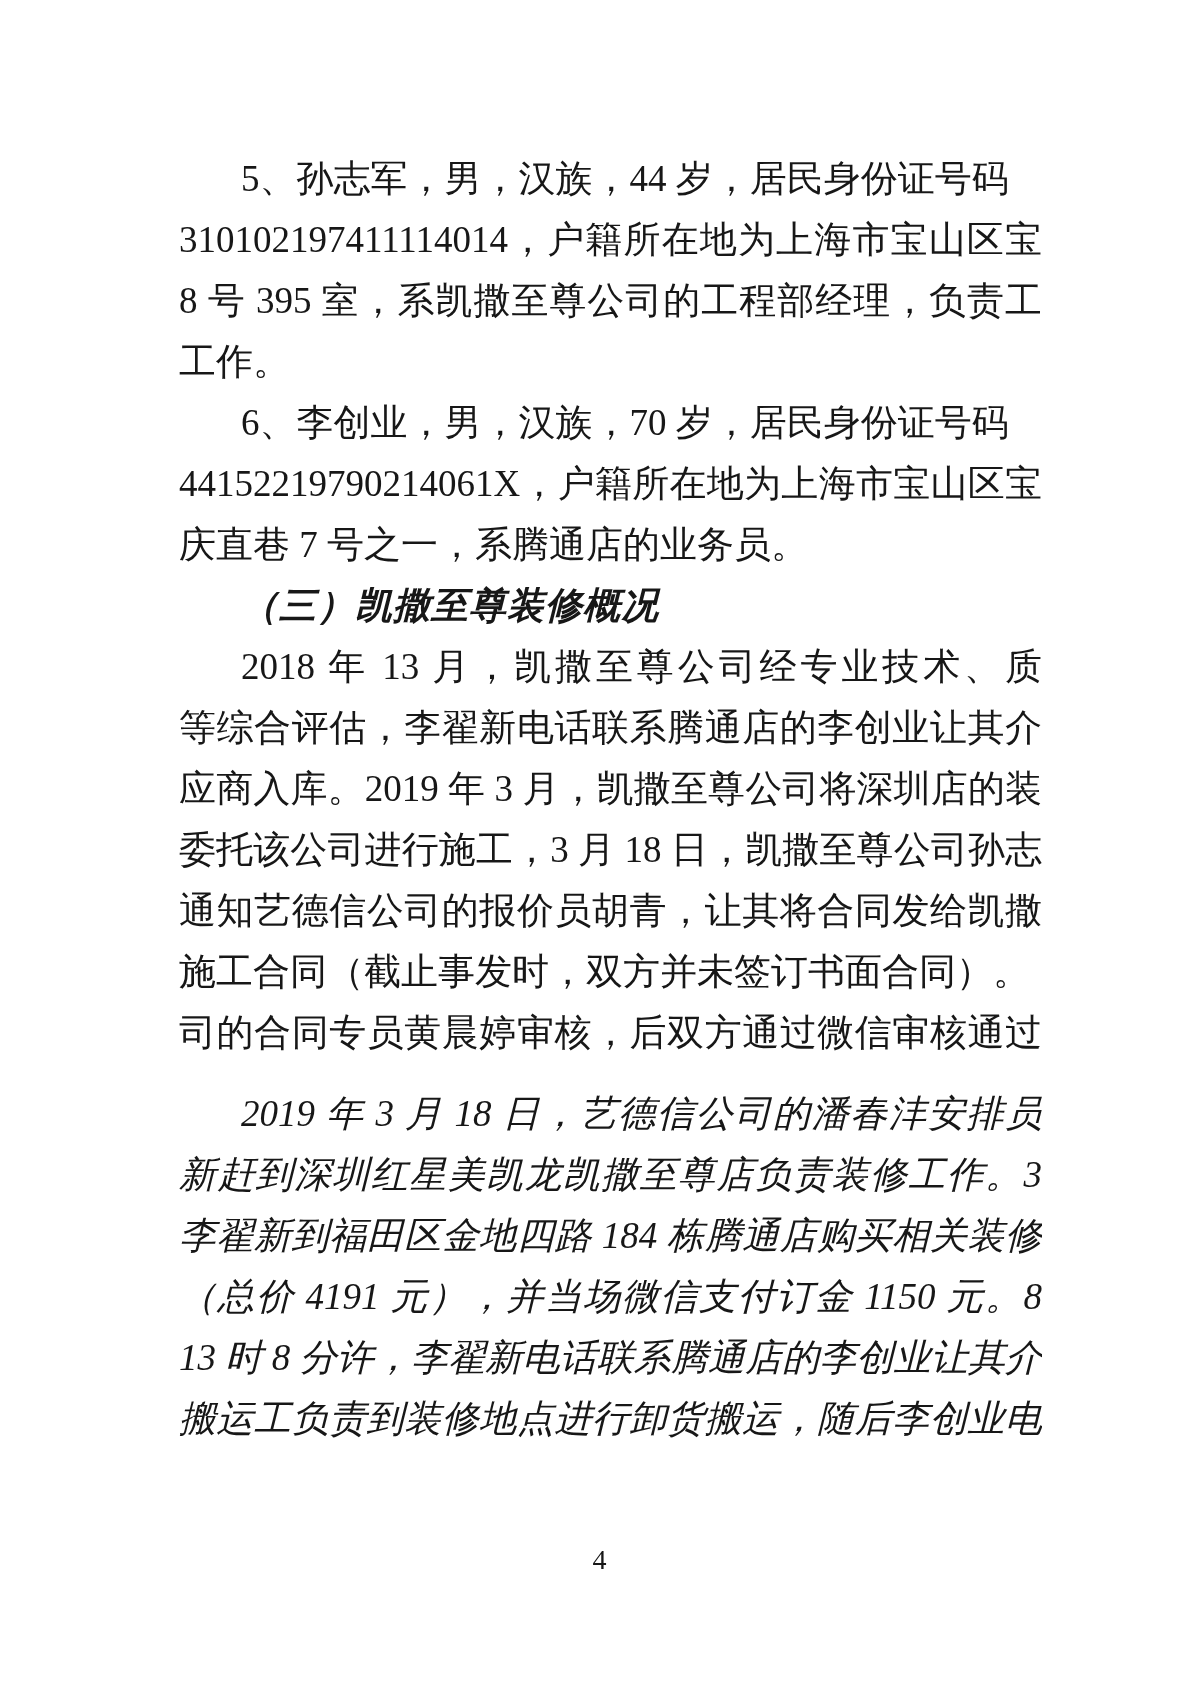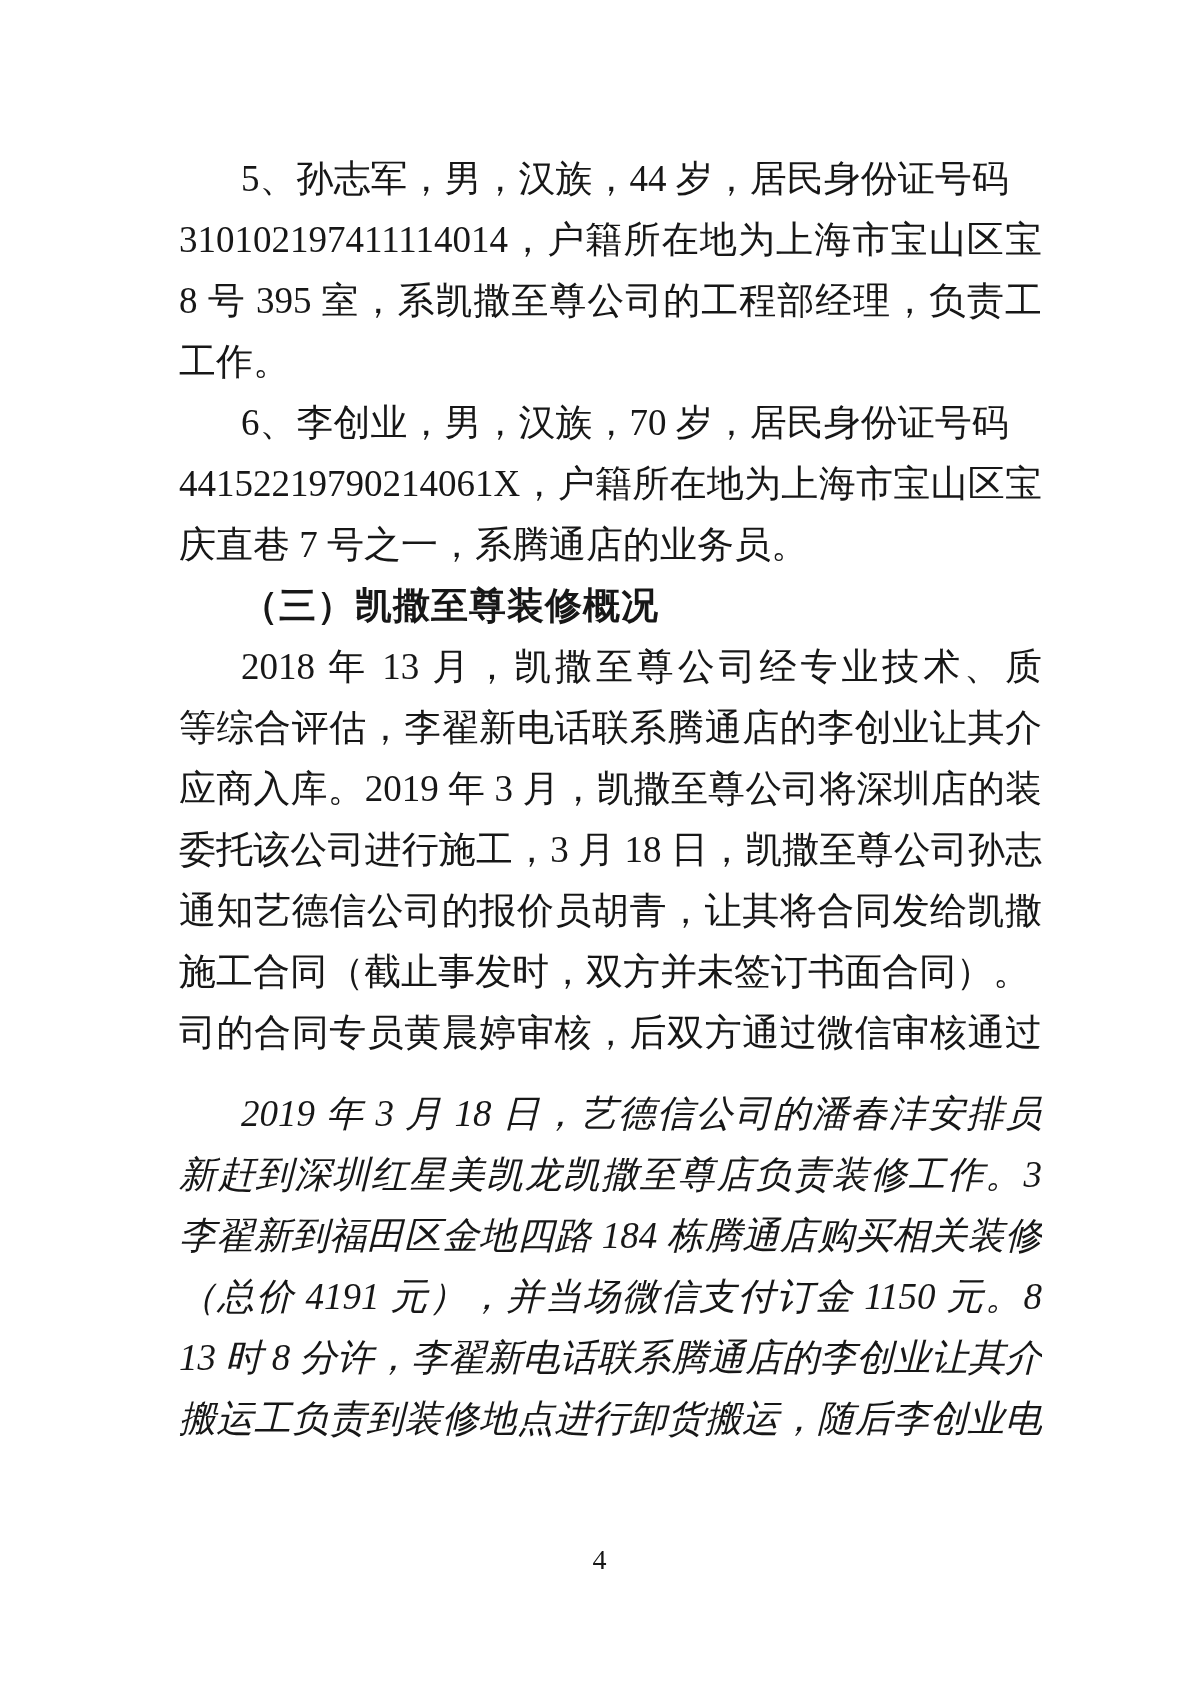--- a/index.html
+++ b/index.html
@@ -41,20 +41,21 @@
     text-align: justify;
     text-align-last: justify;
     text-justify: inter-ideograph;
   }
   .line.indent {
     text-indent: 62px;
   }
   .para.heading .line {
     font-weight: 700;
     letter-spacing: 1px;
+    font-style: italic;
   }
   .page-number {
     position: absolute;
     top: 1543px;
     left: 0;
     width: 1199px;
     text-align: center;
     font-size: 28px;
     line-height: 34px;
   }

